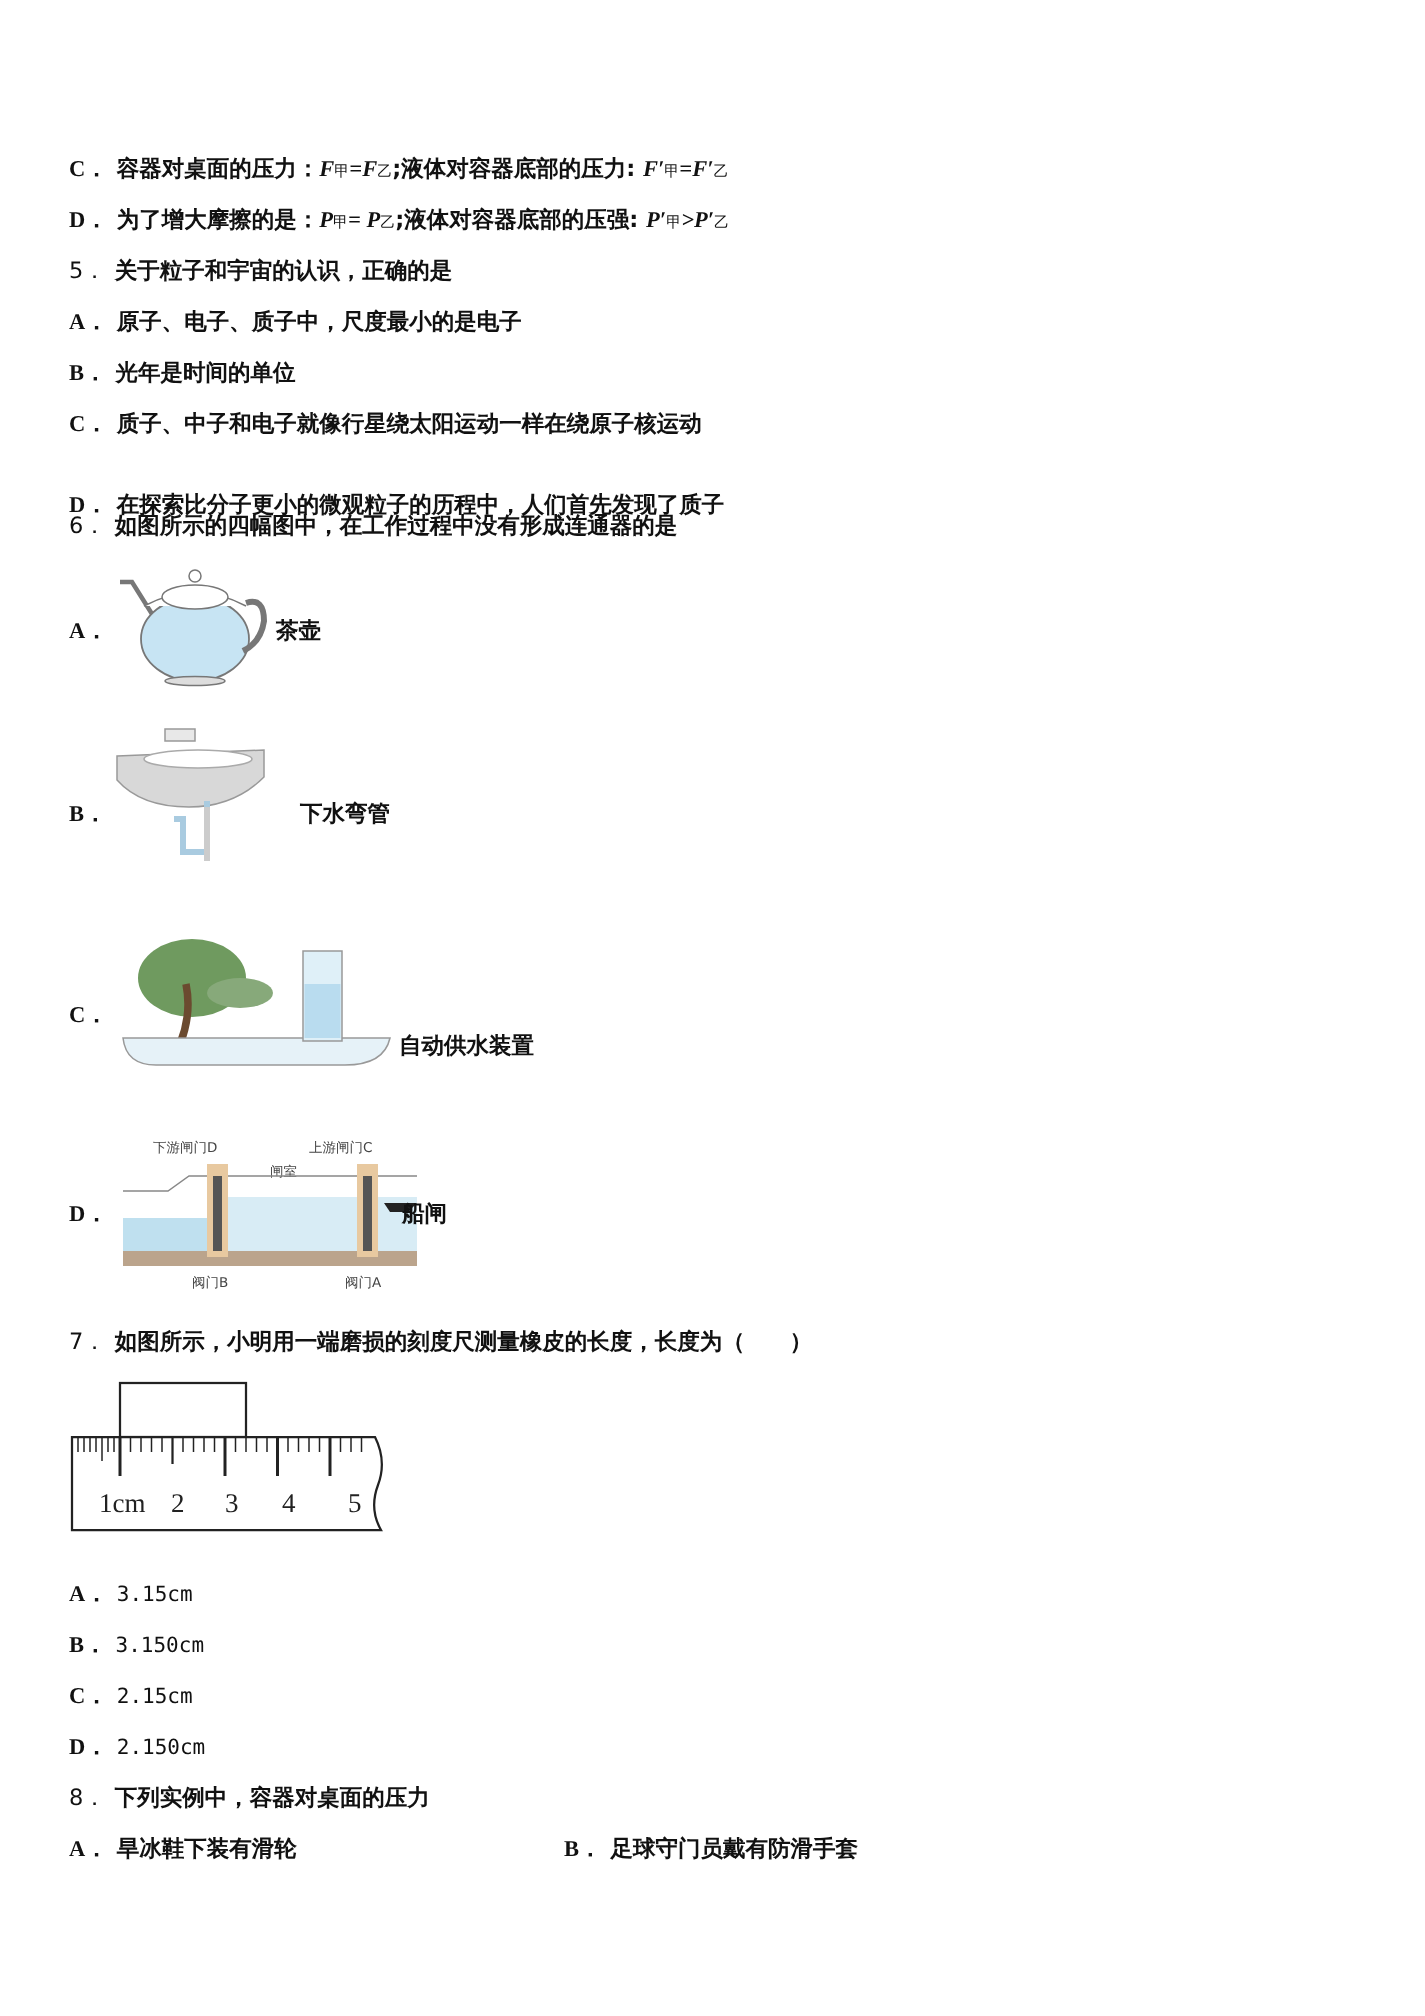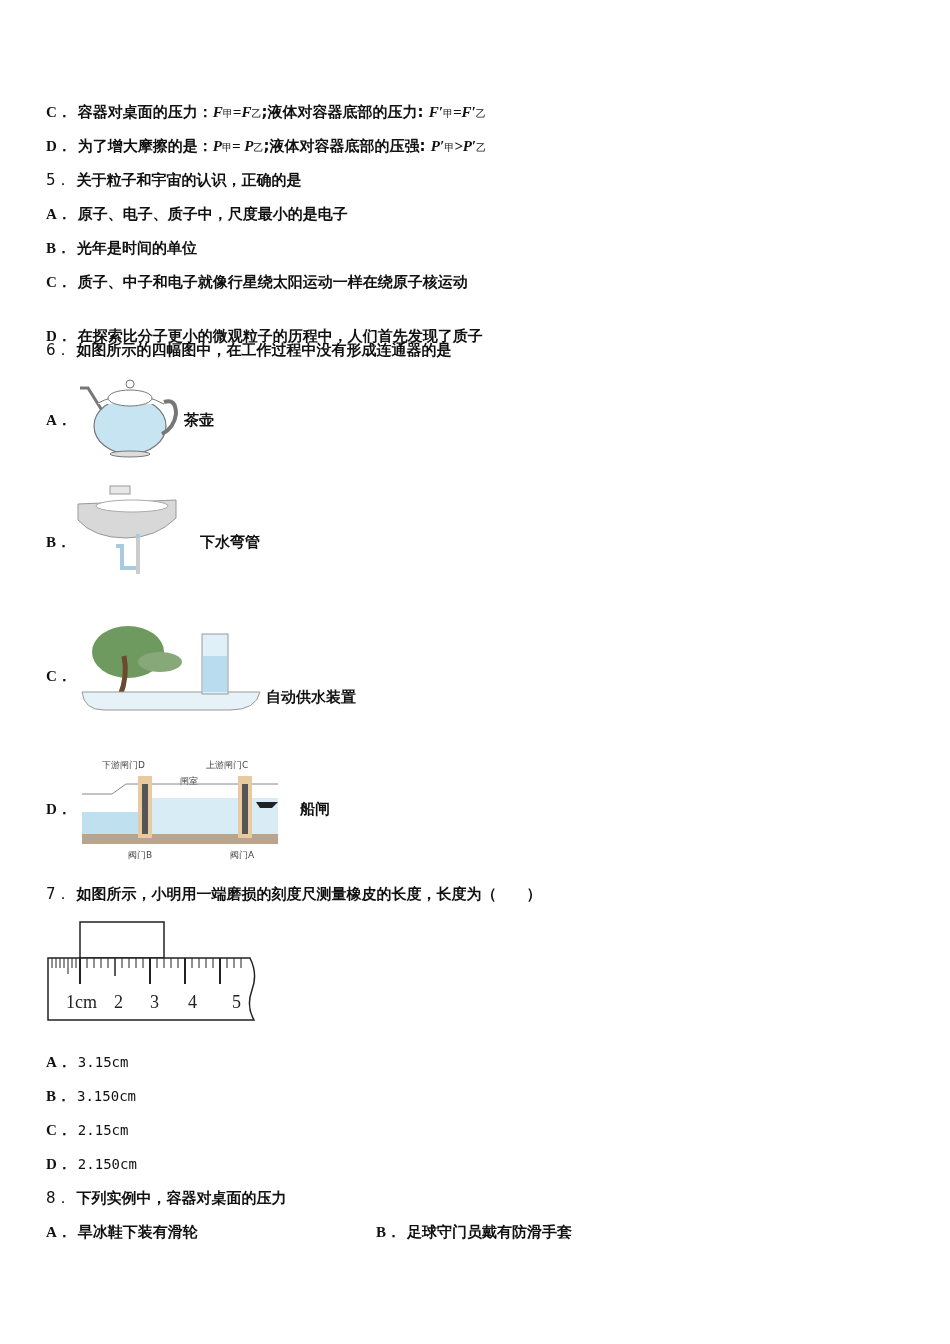--- a/index.html
+++ b/index.html
@@ -77,21 +77,21 @@
   <rect x="64" y="42" width="132" height="36" fill="#d8ecf5"></rect>
   <rect x="0" y="78" width="196" height="10" fill="#bba48c"></rect>
   <rect x="56" y="20" width="14" height="62" fill="#e8c9a0"></rect>
   <rect x="60" y="28" width="6" height="50" fill="#555"></rect>
   <rect x="156" y="20" width="14" height="62" fill="#e8c9a0"></rect>
   <rect x="160" y="28" width="6" height="50" fill="#555"></rect>
   <path d="M174 46 L196 46 L190 52 L178 52 Z" fill="#222"></path>
   <text x="46" y="102" font-size="9" fill="#444" font-family="DejaVu Sans, sans-serif">阀门B</text>
   <text x="148" y="102" font-size="9" fill="#444" font-family="DejaVu Sans, sans-serif">阀门A</text>
 </svg>
-<div class="caption" style="left:300px; top:800px;text-align:right;">船闸</div>
+<div class="caption" style="left:268px; top:800px;text-align:right;">船闸</div>
 
 <div class="line" style="top:884px;"><span class="num">7．</span><span>如图所示，小明用一端磨损的刻度尺测量橡皮的长度，长度为（　　）</span></div>
 <svg class="fig" style="left:46px; top:914px;" width="216" height="110">
   <rect x="34" y="8" width="84" height="36" fill="#fff" stroke="#222" stroke-width="1.5"></rect>
   <path d="M2 44 L204 44 Q212 60 206 76 Q200 92 208 106 L2 106 Z" fill="#fff" stroke="#222" stroke-width="1.5"></path>
   <g stroke="#222" stroke-width="1">
     <line x1="6" y1="44" x2="6" y2="54"></line>
       <line x1="10" y1="44" x2="10" y2="54"></line>
       <line x1="14" y1="44" x2="14" y2="54"></line>
       <line x1="18" y1="44" x2="18" y2="54"></line>

